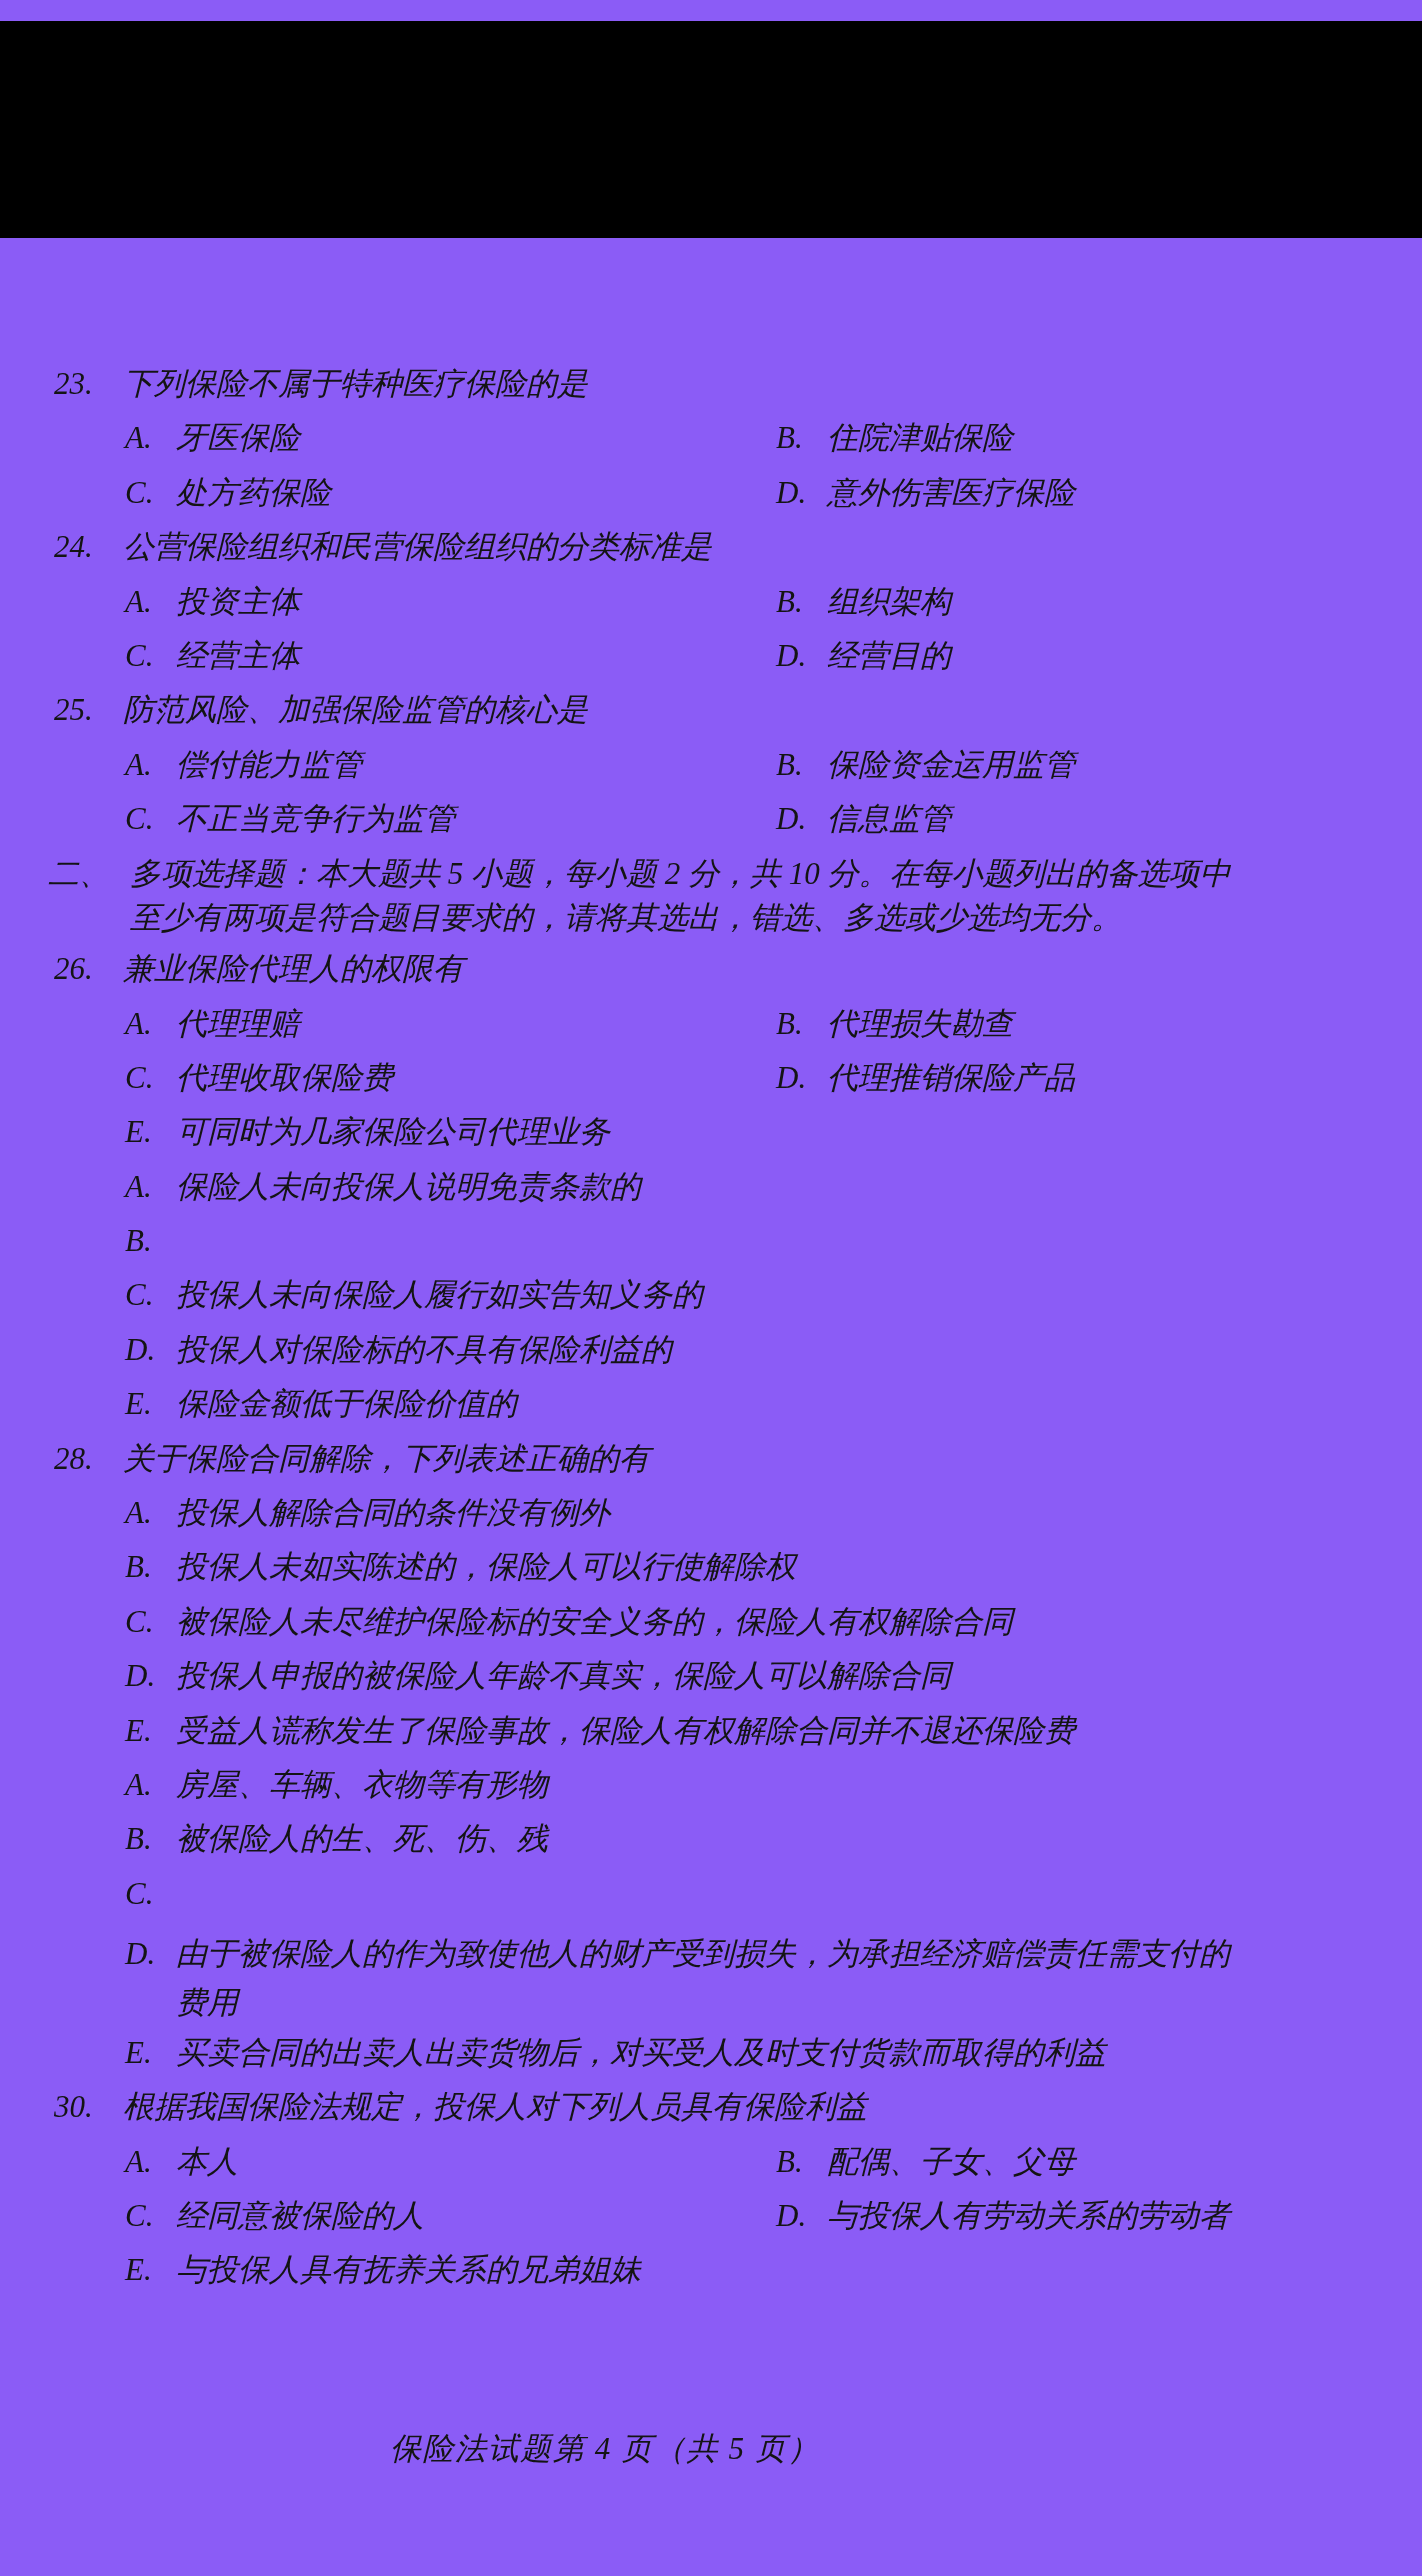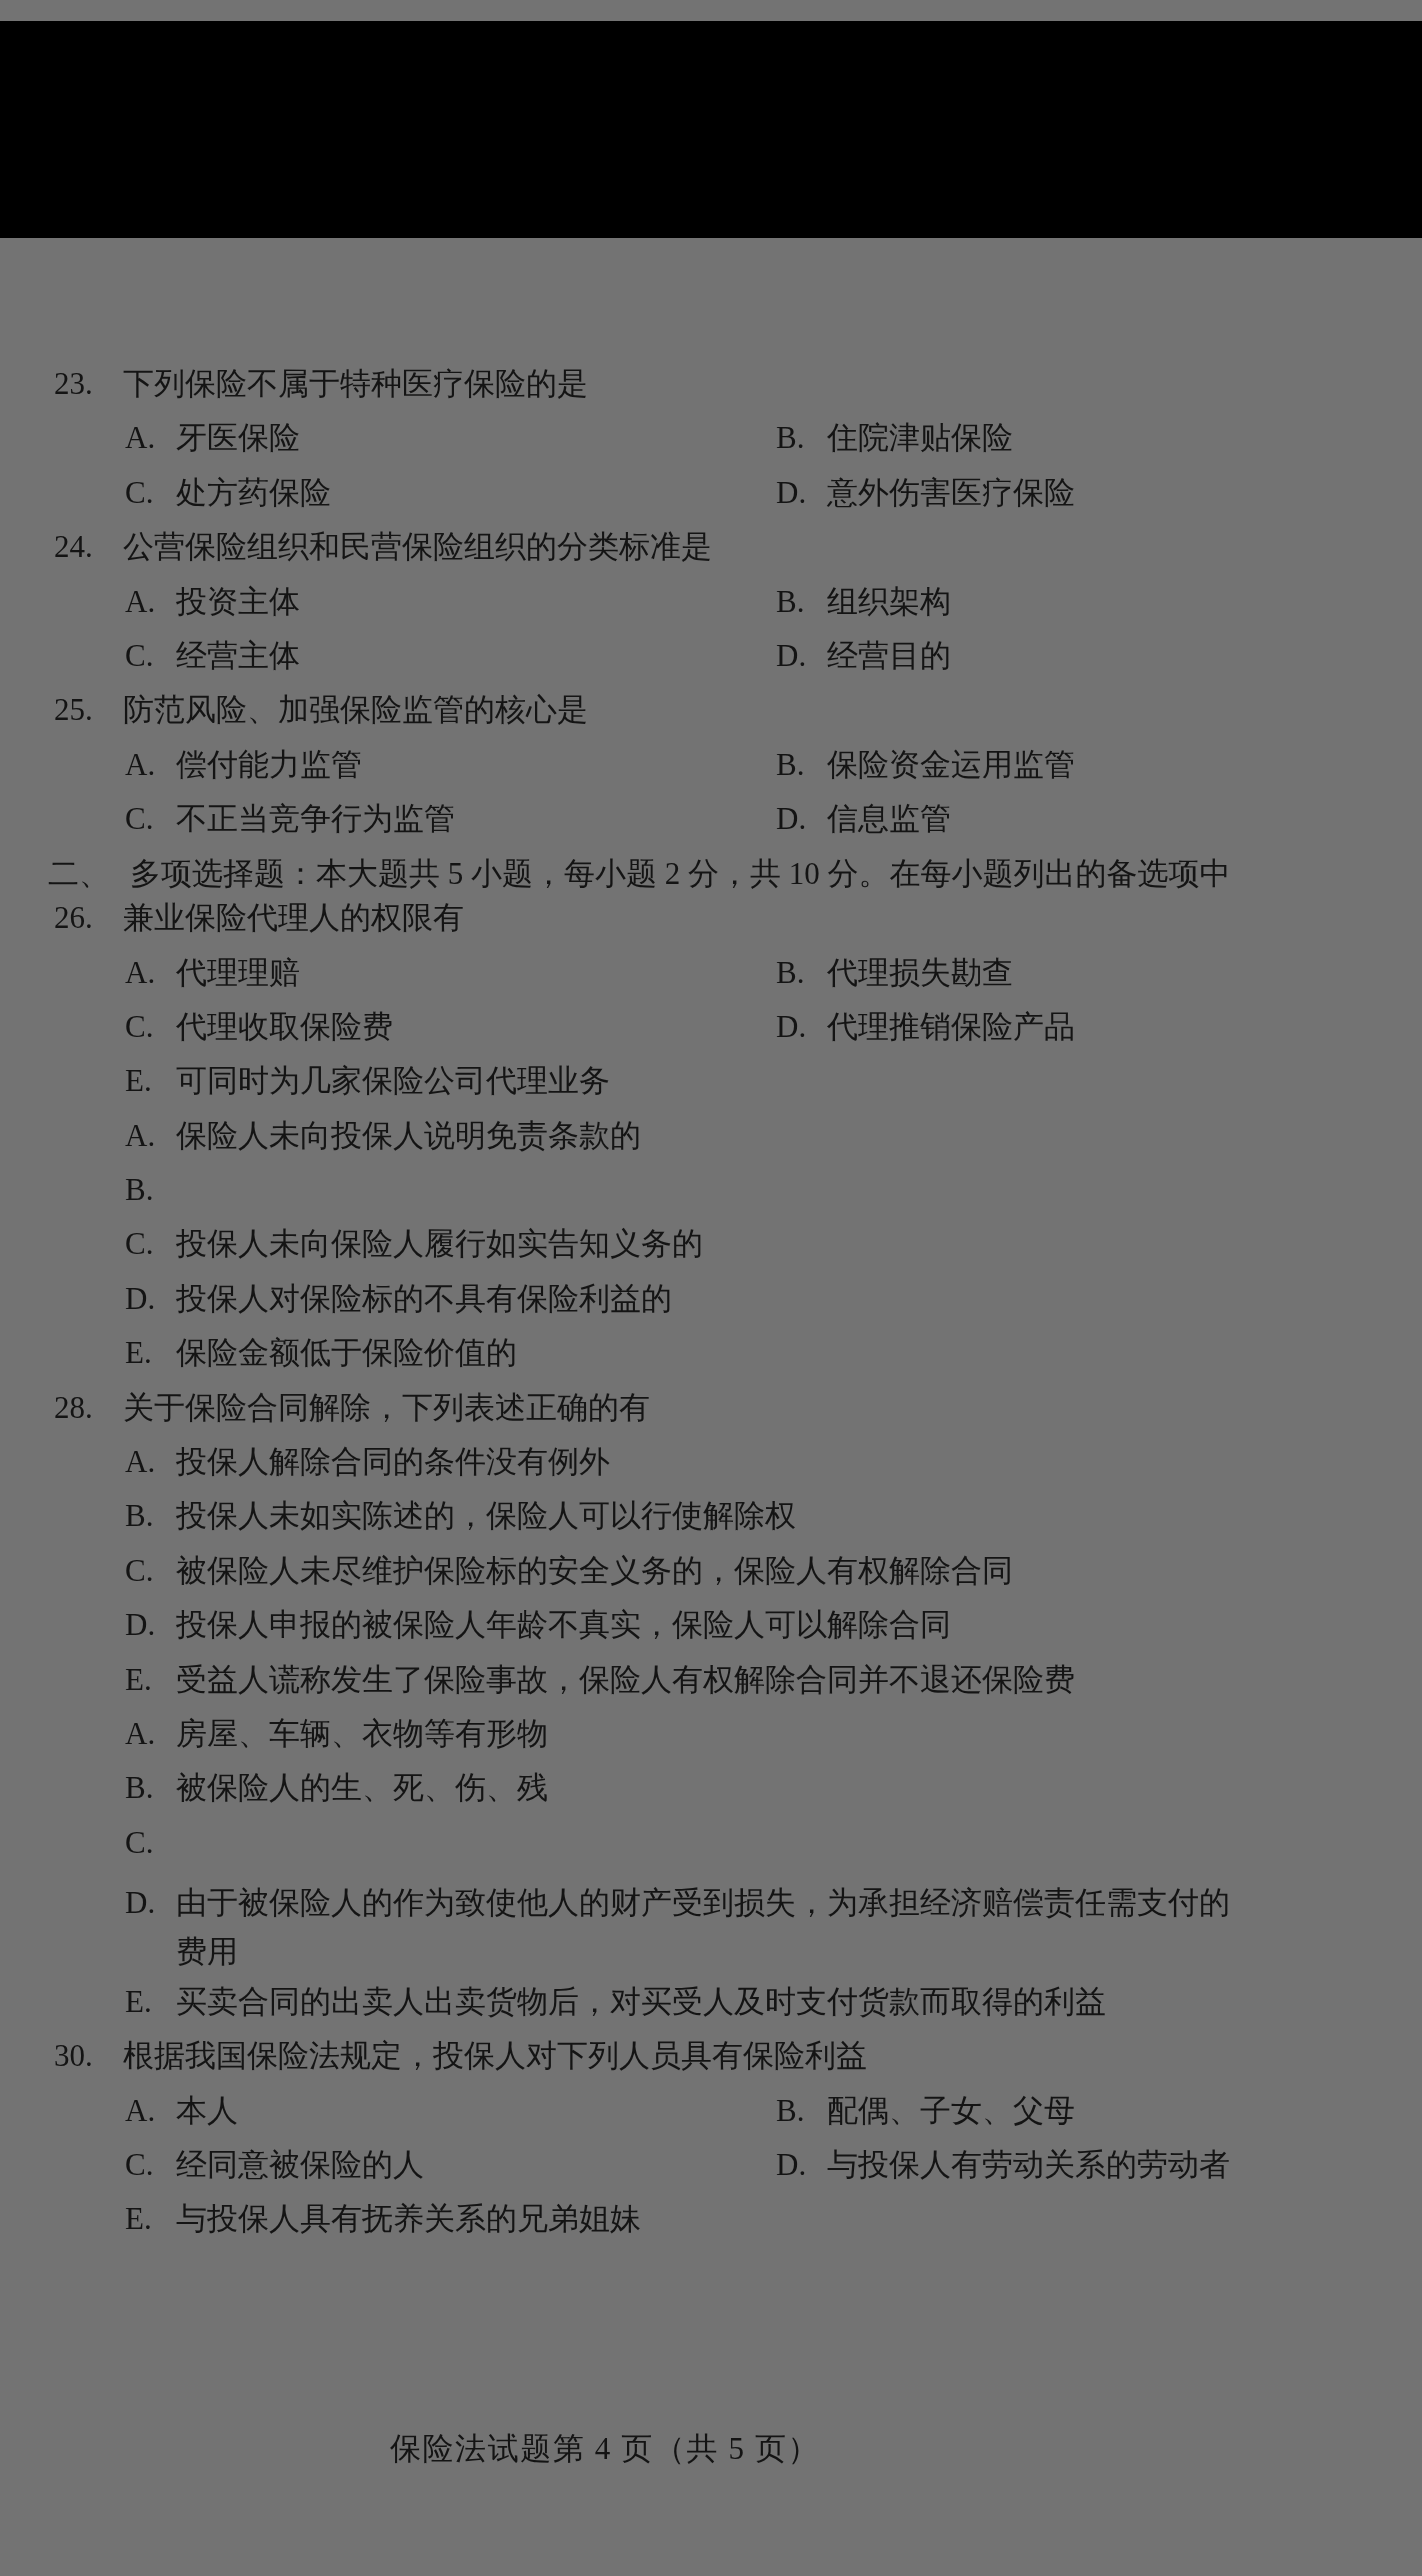--- a/index.html
+++ b/index.html
@@ -4,25 +4,26 @@
 <style>
   html, body {
     margin: 0;
     padding: 0;
     background: #ffffff;
   }
   .page {
     position: relative;
     width: 1423px;
     height: 2576px;
-    background: #737373;
+    background: #8b5cf6;
     overflow: hidden;
     font-family: "Liberation Serif", "DejaVu Serif", serif;
     color: #141414;
     font-size: 31px;
+    font-style: italic;
   }
   .black-band {
     position: absolute;
     top: 21.4px;
     left: 0;
     width: 1423px;
     height: 217px;
     background: #000000;
   }
   .content {
@@ -152,20 +153,23 @@
             </span>
           </div>
         </div>
       </section>
 
     <div>
       <div class="row heading-row">
         <span class="h-label">二、</span>
         <span class="h-text">多项选择题：本大题共 5 小题，每小题 2 分，共 10 分。在每小题列出的备选项中</span>
       </div>
+      <div class="row heading-row2">
+        <span class="h-text">至少有两项是符合题目要求的，请将其选出，错选、多选或少选均无分。</span>
+      </div>
     </div>
 
     <section id="section-two">
         <div class="question">
           <div class="row q-line">
             <span class="q-num">26.</span>
             <span class="q-stem">兼业保险代理人的权限有</span>
           </div>
           <div class="row pair-row">
             <span class="opt">

